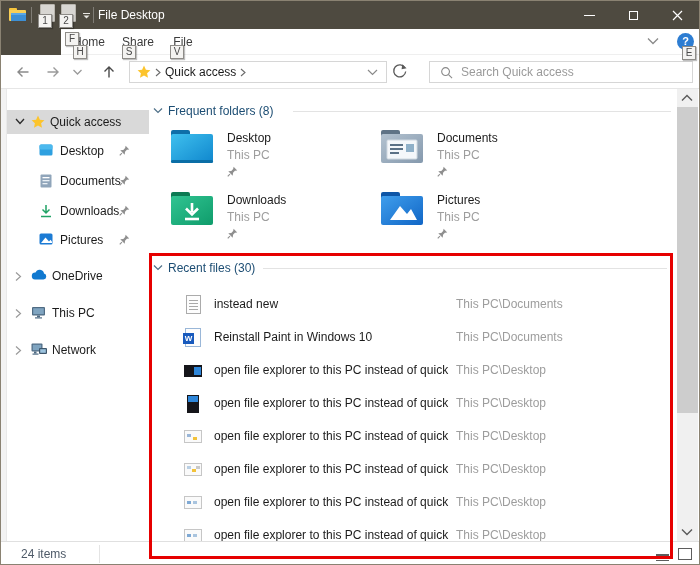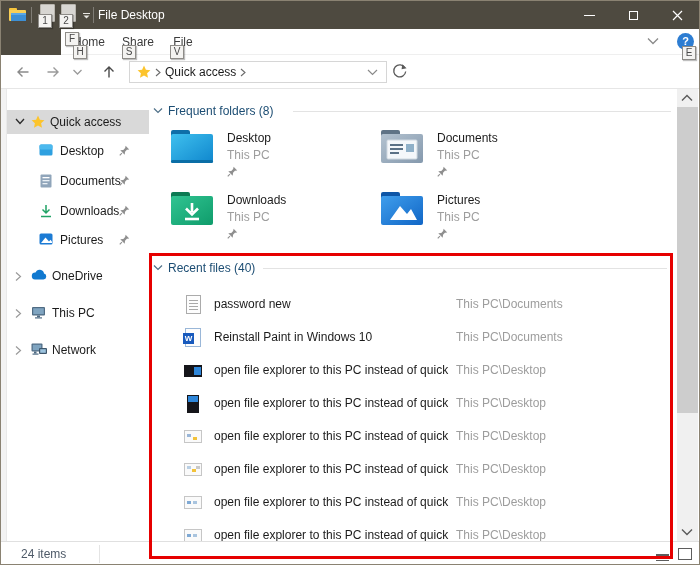--- a/index.html
+++ b/index.html
@@ -179,20 +179,27 @@
       <svg class="addr-dd" width="11" height="7" viewBox="0 0 11 7">
         <path d="M1 1 L5.5 5.5 L10 1" stroke="#8a8a8a" stroke-width="1.2" fill="none"></path>
       </svg>
     </div>
 
     <svg class="refresh-btn" viewBox="0 0 17 17">
       <path d="M14 5 A6 6 0 1 0 14.7 8.5" stroke="#5a5a5a" stroke-width="1.3" fill="none"></path>
       <polygon points="11.2,1.2 15.6,5.2 10.6,6.2" fill="#5a5a5a"></polygon>
     </svg>
 
+    <div class="search-field">
+      <svg width="13" height="13" viewBox="0 0 14 14">
+        <circle cx="6" cy="6" r="4.2" stroke="#8a8a8a" stroke-width="1.2" fill="none"></circle>
+        <path d="M9.2 9.2 L13 13" stroke="#8a8a8a" stroke-width="1.2"></path>
+      </svg>
+      <input class="search-input" type="text" placeholder="Search Quick access" style="">
+    </div>
   </div>
 
   <div class="main">
     <div class="pane-scroll"></div>
 
     <div class="side-row sel" style="top:21px">
       <svg class="side-chev" width="10" height="9" viewBox="0 0 10 9">
         <path d="M1 2 L5 6.5 L9 2" stroke="#2b2b2b" stroke-width="1.3" fill="none"></path>
       </svg>
       <svg class="side-icon" style="left:24px" width="14" height="14" viewBox="0 0 14 14">
@@ -376,33 +383,33 @@
       <div class="tile-loc">This PC</div>
       <svg class="tile-pin" width="11" height="11" viewBox="0 0 12 12">
         <path d="M7.2 0.8 L11.2 4.8 L8.6 5.3 L6.6 7.3 L6.2 10.6 L1.4 5.8 L4.7 5.4 L6.7 3.4 Z" fill="#8f8f8f"></path>
         <path d="M3.2 8.8 L0.8 11.2" stroke="#8f8f8f" stroke-width="1.2"></path>
       </svg>
     </div>
 
     <svg class="group-chev" style="left:152px;top:175px" width="10" height="8" viewBox="0 0 10 8">
       <path d="M1 1.5 L5 5.5 L9 1.5" stroke="#4f7088" stroke-width="1.2" fill="none"></path>
     </svg>
-    <div class="group-header" style="left:167px;top:172px">Recent files (40)</div>
+    <div class="group-header" style="left:167px;top:172px">Recent files (30)</div>
     <div class="group-rule" style="left:262px;top:179px;width:404px"></div>
 
     <div class="file-row" style="top:204px">
       <div class="row-icon">
           <div class="ic-page">
         <div class="ln" style="top:4px"></div>
             <div class="ln" style="top:7px"></div>
             <div class="ln" style="top:10px"></div>
             <div class="ln" style="top:13px"></div>
       </div>
         </div>
-      <div class="row-name">password new</div>
+      <div class="row-name">instead new</div>
       <div class="row-path">This PC\Documents</div>
     </div>
 
     <div class="file-row" style="top:237px">
       <div class="row-icon">
           <div class="ic-word">
         <div class="w">W</div>
       </div>
         </div>
       <div class="row-name">Reinstall Paint in Windows 10</div>

